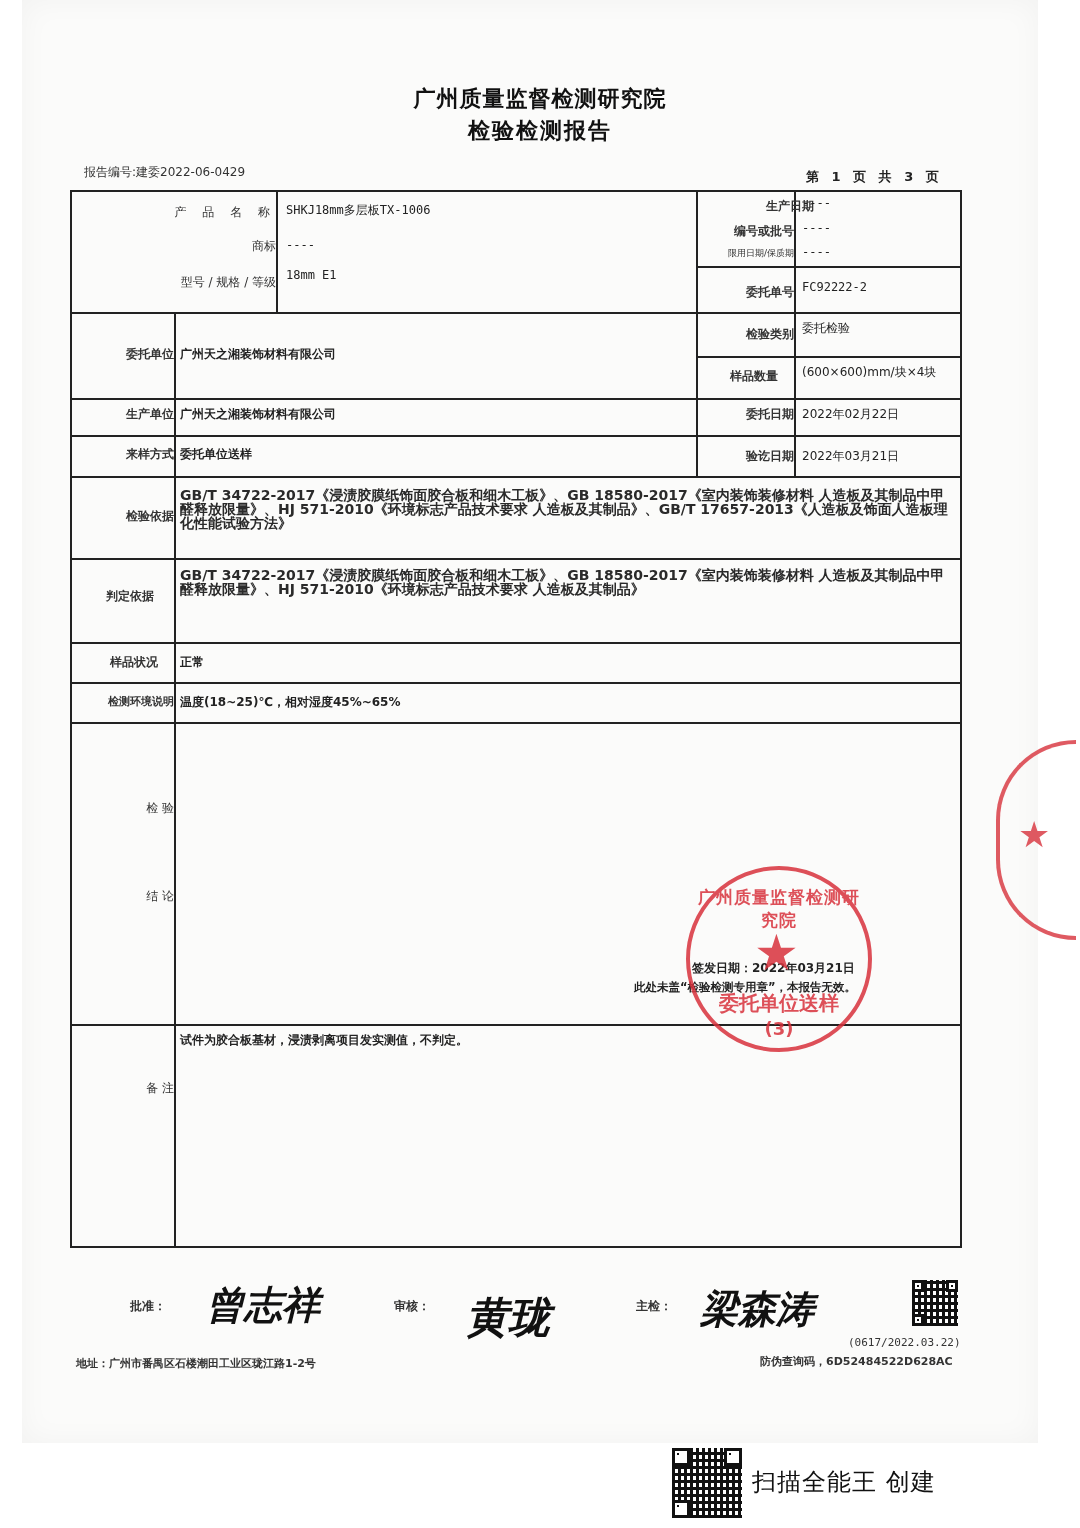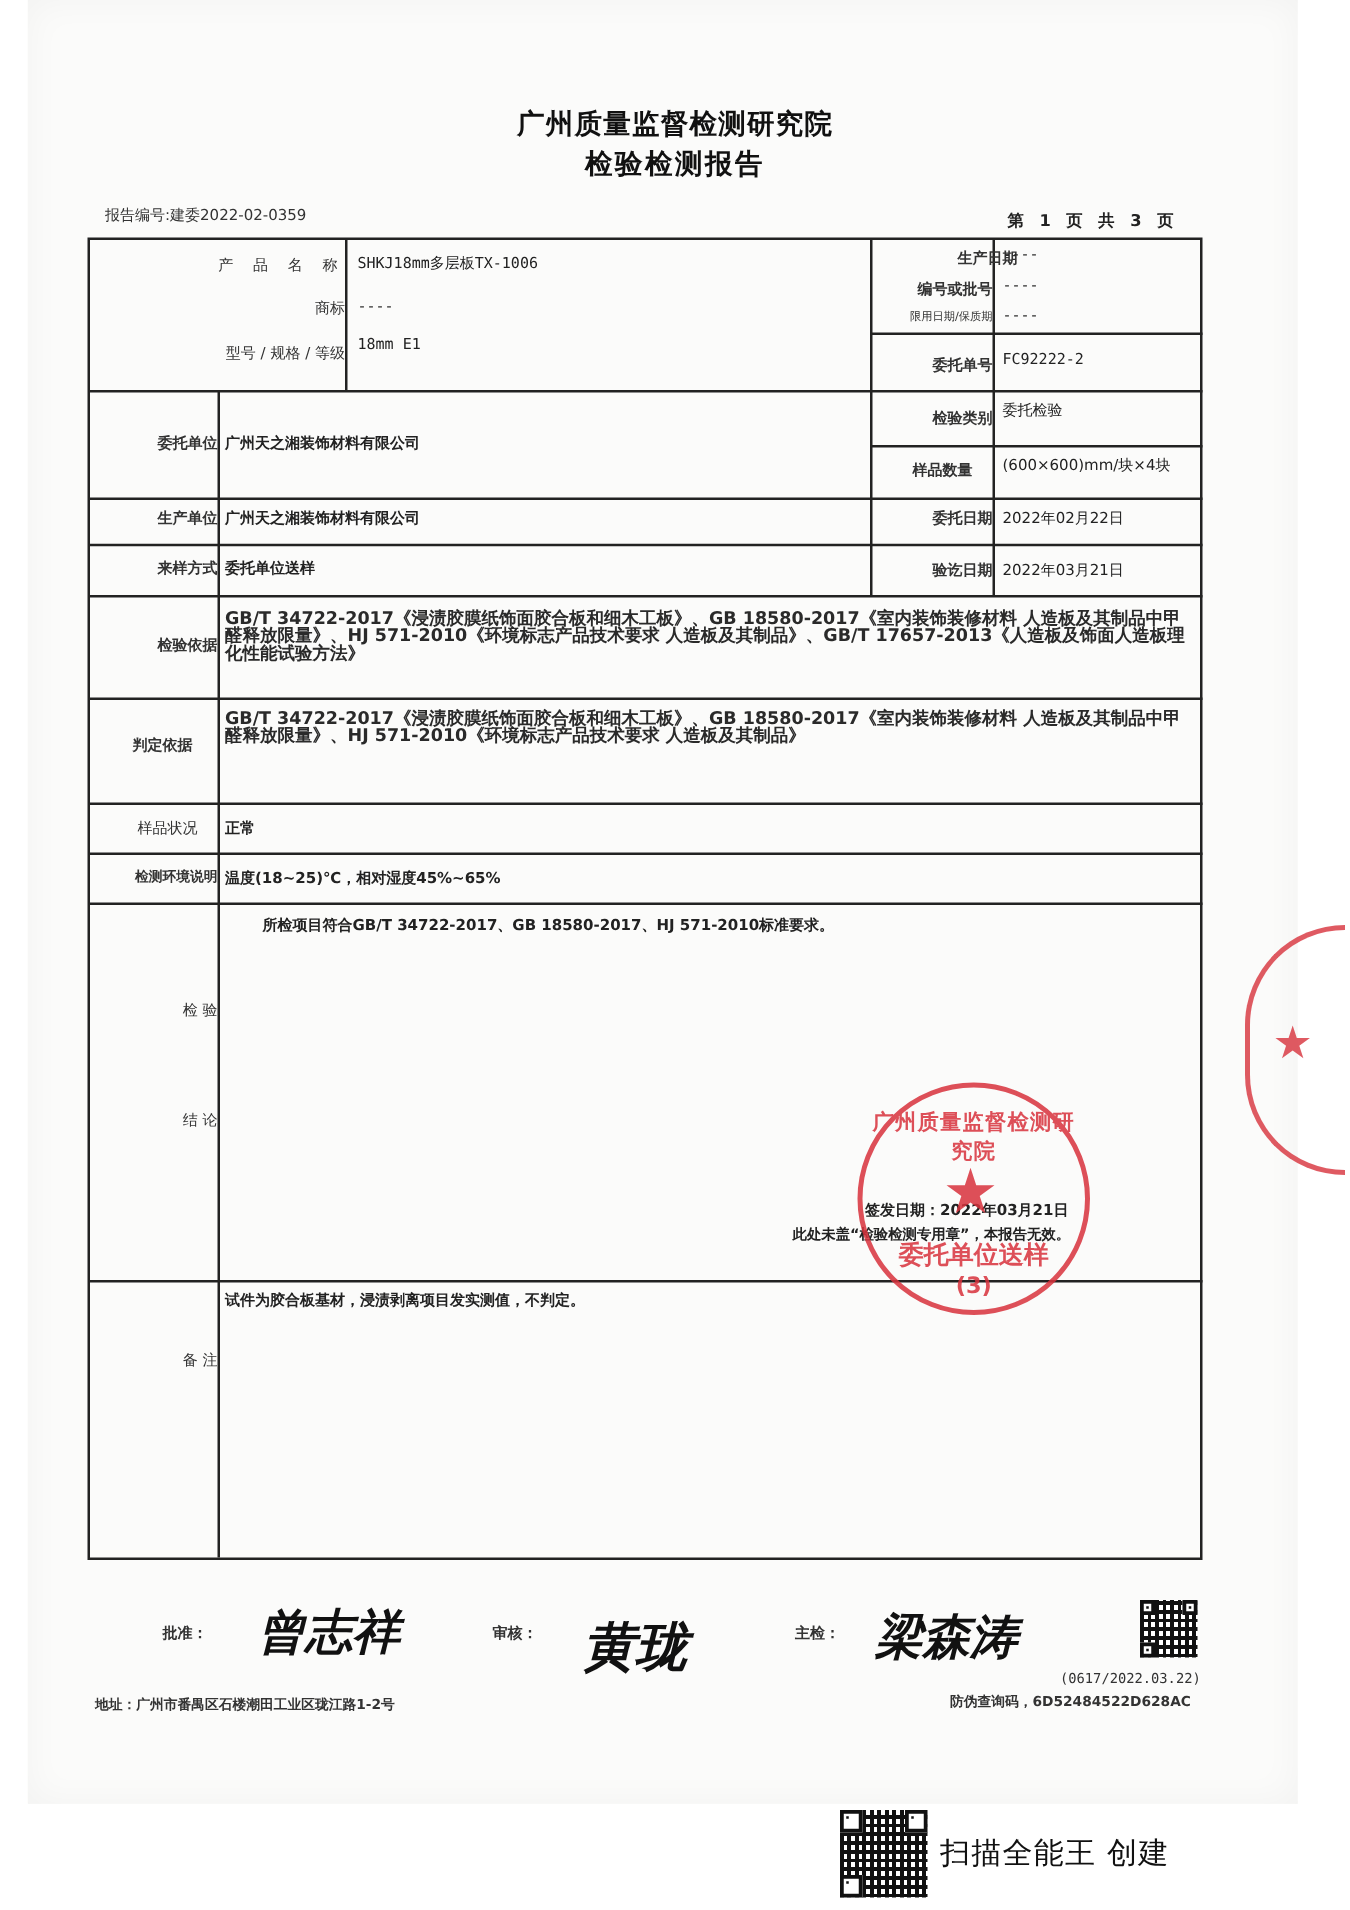--- a/index.html
+++ b/index.html
@@ -39,21 +39,21 @@
   .qr .fp::after { content:""; position:absolute; left:2px; top:2px; width:2px; height:2px; background:#111; }
   .wm-text { position:absolute; left:752px; top:1466px; font-size:24px; color:#111; letter-spacing:1px; }
 </style>
 </head>
 <body>
 
 <div class="paper"></div>
 
 <div class="title1">广州质量监督检测研究院</div>
 <div class="title2">检验检测报告</div>
-<div class="report-no">报告编号:建委2022-02-0359</div>
+<div class="report-no">报告编号:建委2022-06-0429</div>
 <div class="page-no">第 1 页 共 3 页</div>
 
 <div class="tbl">
 
   <div class="vl" style="left:204px;top:0;height:120px;"></div>
   <div class="vl" style="left:102px;top:120px;height:934px;"></div>
   <div class="vl" style="left:624px;top:0;height:284px;"></div>
   <div class="vl" style="left:722px;top:0;height:284px;"></div>
 
   <div class="hl" style="left:624px;width:266px;top:74px;"></div>
@@ -105,29 +105,28 @@
 
   <div class="cell lab" style="left:0;width:102px;top:254px;font-weight:bold;">来样方式</div>
   <div class="cell" style="left:108px;top:254px;font-weight:bold;">委托单位送样</div>
 
   <div class="cell lab" style="left:0;width:102px;top:316px;font-weight:bold;">检验依据</div>
   <div class="cell dense" style="left:108px;top:296px;width:776px;">GB/T 34722-2017《浸渍胶膜纸饰面胶合板和细木工板》、GB 18580-2017《室内装饰装修材料 人造板及其制品中甲醛释放限量》、HJ 571-2010《环境标志产品技术要求 人造板及其制品》、GB/T 17657-2013《人造板及饰面人造板理化性能试验方法》</div>
 
   <div class="cell lab" style="left:0;width:82px;top:396px;font-weight:bold;">判定依据</div>
   <div class="cell dense" style="left:108px;top:376px;width:776px;">GB/T 34722-2017《浸渍胶膜纸饰面胶合板和细木工板》、GB 18580-2017《室内装饰装修材料 人造板及其制品中甲醛释放限量》、HJ 571-2010《环境标志产品技术要求 人造板及其制品》</div>
 
-  <div class="cell lab" style="left:0;width:86px;top:462px;font-weight:normal;">样品状况</div>
+  <div class="cell lab" style="left:0;width:86px;top:462px;font-weight:bold;">样品状况</div>
   <div class="cell" style="left:108px;top:462px;font-weight:bold;">正常</div>
 
   <div class="cell lab" style="left:0;width:102px;top:502px;font-size:11px;font-weight:bold;">检测环境说明</div>
   <div class="cell" style="left:108px;top:502px;font-weight:bold;">温度(18~25)℃，相对湿度45%~65%</div>
 
   <div class="cell lab" style="left:0;width:102px;top:608px;">检  验</div>
   <div class="cell lab" style="left:0;width:102px;top:696px;">结  论</div>
-  <div class="cell" style="left:138px;top:540px;font-weight:bold;">所检项目符合GB/T 34722-2017、GB 18580-2017、HJ 571-2010标准要求。</div>
   <div class="cell" style="left:620px;top:768px;font-weight:bold;">签发日期：2022年03月21日</div>
   <div class="cell" style="left:562px;top:788px;font-weight:bold;font-size:11.5px;">此处未盖“检验检测专用章”，本报告无效。</div>
 
   <div class="cell lab" style="left:0;width:102px;top:888px;">备  注</div>
   <div class="cell" style="left:108px;top:840px;font-weight:bold;">试件为胶合板基材，浸渍剥离项目发实测值，不判定。</div>
 </div>
 
 <div class="stamp">
   <div class="stamp-arc">广州质量监督检测研究院</div>
   <div class="stamp-star">★</div>

